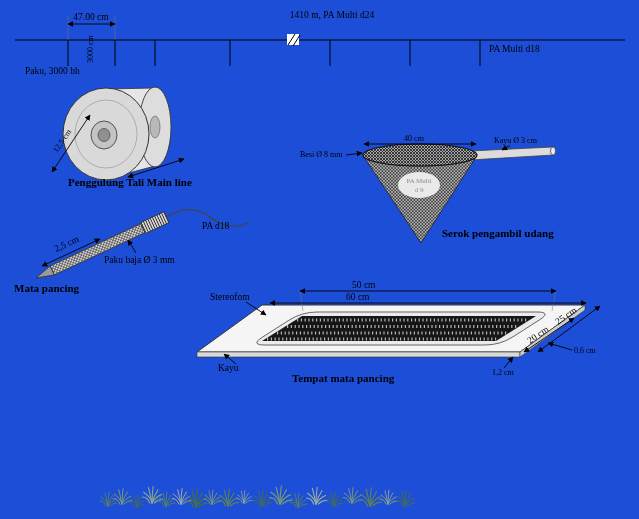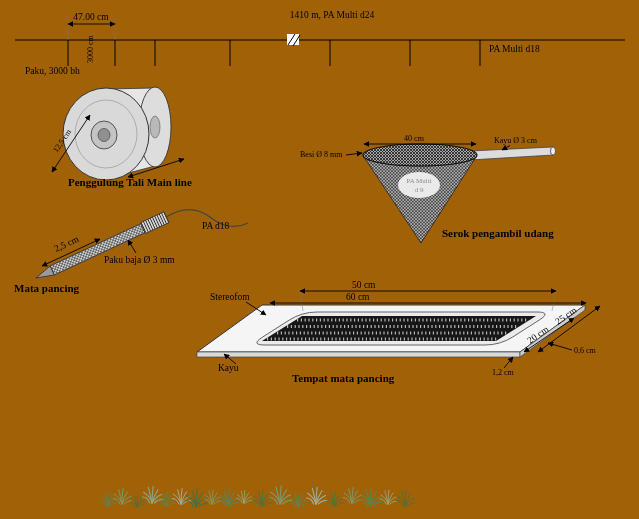--- a/index.html
+++ b/index.html
@@ -1,16 +1,16 @@
 <!DOCTYPE html>
 <html><head>
 <meta charset="utf-8">
 <style>
   html,body { margin:0; padding:0; background:#fff; }
-  .page { position:relative; width:639px; height:519px; background:#a16207; overflow:hidden;
+  .page { position:relative; width:639px; height:519px; background:#1d4ed8; overflow:hidden;
           font-family:"Liberation Serif", serif; }
   svg { position:absolute; inset:0; }
   .cap { font:bold 11px "Liberation Serif", serif; fill:#000; }
   .lbl { font:9.5px "Liberation Serif", serif; fill:#000; }
   .sm  { font:8px "Liberation Serif", serif; fill:#000; }
   .smi { font:7px "Liberation Serif", serif; fill:#8d8d8d; }
   .dim { stroke:#000; stroke-width:0.9; fill:none; }
   .ln  { stroke:#000; stroke-width:1; fill:none; }
   .thin{ stroke:#777; stroke-width:0.5; fill:none; }
 </style>

